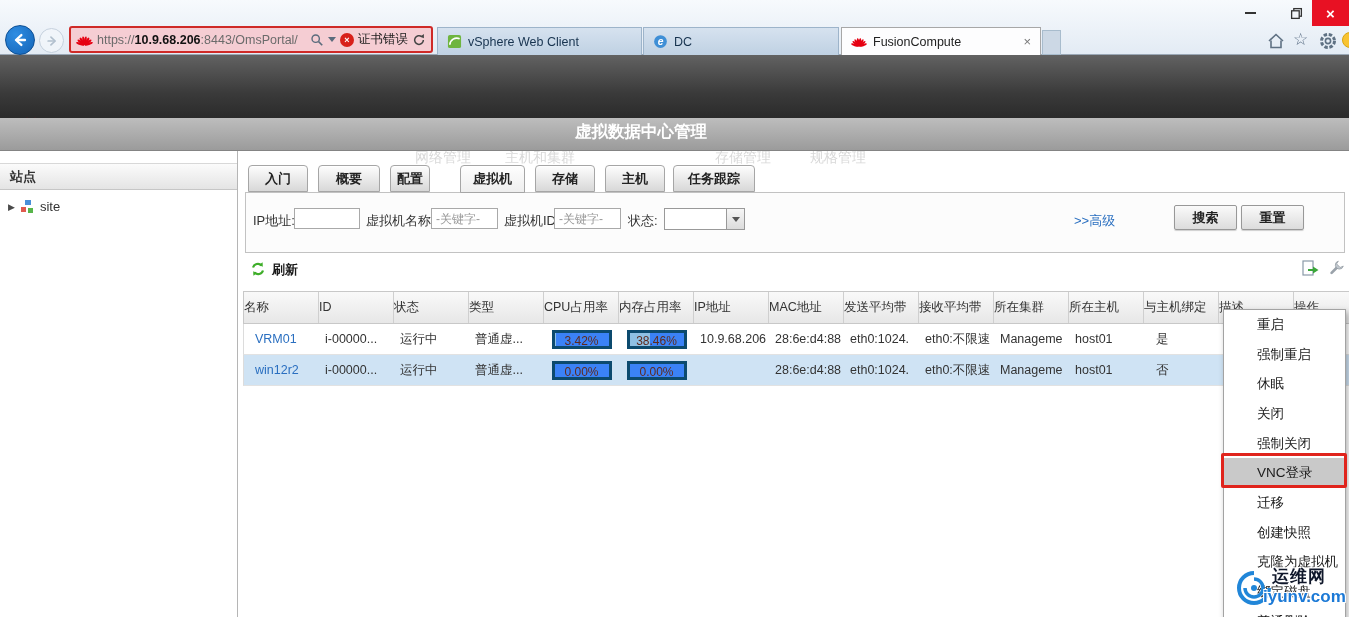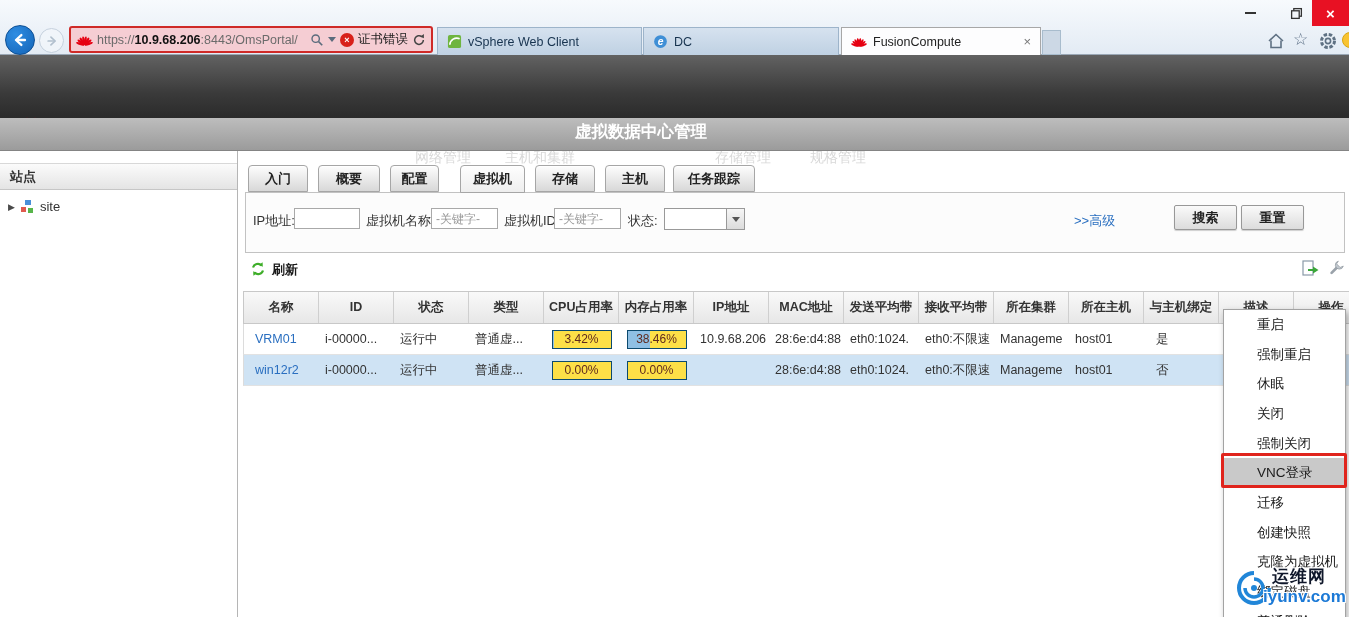--- a/index.html
+++ b/index.html
@@ -82,27 +82,27 @@
   .fbtn{position:absolute;width:63px;height:25px;background:linear-gradient(#fafafa,#dcdcdc);border:1px solid #989898;border-radius:2px;font-size:13px;font-weight:bold;color:#222;text-align:center;line-height:23px;cursor:pointer;box-shadow:0 1px 1px rgba(0,0,0,.18)}
 
   
   .refresh-wrap{position:absolute;left:250px;top:261px;display:flex;align-items:flex-start;gap:6px;cursor:pointer}
   .refresh-lbl{font-size:13px;font-weight:bold;color:#1a1a1a}
   .tool-ic{position:absolute;cursor:pointer}
 
   
   .vmtable{position:absolute;left:243px;top:291px;width:1126px}
   .thead{display:flex;height:33px;background:linear-gradient(#f9f9f9,#e7e7e7);border:1px solid #c8c8c8}
-  .th{width:75px;flex:none;border-right:1px solid #cfcfcf;text-align:center;font-size:12.5px;font-weight:bold;color:#333;line-height:31px;white-space:nowrap;overflow:hidden;cursor:pointer}
+  .th{width:75px;flex:none;border-right:1px solid #cfcfcf;text-align:left;font-size:12.5px;font-weight:normal;color:#333;line-height:31px;white-space:nowrap;overflow:hidden;cursor:pointer}
   .trow{display:flex;height:31px;border-bottom:1px solid #e2e2e2;border-left:1px solid #dcdcdc;border-right:1px solid #dcdcdc;background:#fff;cursor:pointer}
   .trow.sel{background:#cfe3f4}
   .td{width:75px;flex:none;font-size:12.5px;color:#333;line-height:30px;padding:0 6px;white-space:nowrap;overflow:hidden}
   .td.link{color:#2a6fc0;padding-left:11px}
   .td.pcell{padding:0;display:flex;align-items:center;justify-content:center}
-  .pbox{position:relative;width:60px;height:19px;border:1px solid #0c4a6e;background:#fde047;overflow:hidden}
+  .pbox{position:relative;width:60px;height:19px;border:3px solid #0c4a6e;background:#3b82f6;overflow:hidden}
   .pfill{position:absolute;left:0;top:0;bottom:0;background:#8fc0e4}
   .plabel{position:absolute;left:0;right:0;top:0;bottom:0;text-align:center;font-size:12px;line-height:17px;color:#5f2a1e}
 
   
   .ctx{position:absolute;left:1223px;top:309px;width:123px;background:#fff;border:1px solid #a3a3a3;box-shadow:2px 3px 6px rgba(0,0,0,.3);z-index:40}
   .ctx-item{height:29.7px;display:flex;align-items:center;padding-left:33px;font-size:13.5px;color:#1c1c1c;cursor:pointer;white-space:nowrap}
   .ctx-item.hl{background:#c9c9c9}
   .vnc-box{position:absolute;left:1221px;top:453px;width:126px;height:35px;border:3px solid #e0241c;z-index:45;border-radius:2px}
 
   
@@ -295,21 +295,21 @@
           <span class="b1"></span>
           <span class="b2"></span>
           <span class="b3"></span>
         </span>
       <span>site</span>
     </div>
   </div>
 
   <div class="ctab" style="left:248px;width:60px">入门</div>
   <div class="ctab" style="left:318px;width:62px">概要</div>
-  <div class="ctab" style="left:390px;width:49px">配置</div>
+  <div class="ctab" style="left:390px;width:40px">配置</div>
   <div class="ctab active" style="left:460px;width:65px">虚拟机</div>
   <div class="ctab" style="left:535px;width:60px">存储</div>
   <div class="ctab" style="left:605px;width:60px">主机</div>
   <div class="ctab" style="left:673px;width:82px">任务跟踪</div>
 
   <div class="fpanel">
     <span class="flab" style="left:7px;top:19px">IP地址:</span>
     <input class="fin" style="left: 48px; top: 15px; width: 66px;" value="">
     <span class="flab" style="left:120px;top:19px">虚拟机名称:</span>
     <input class="fin" style="left: 185px; top: 15px; width: 67px;" placeholder="-关键字-">

